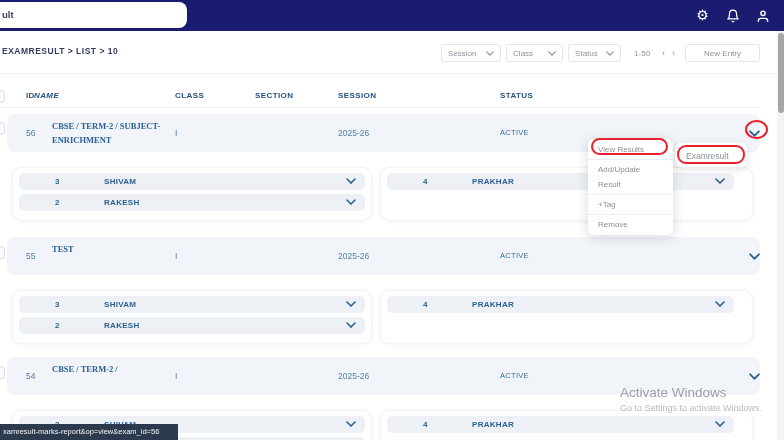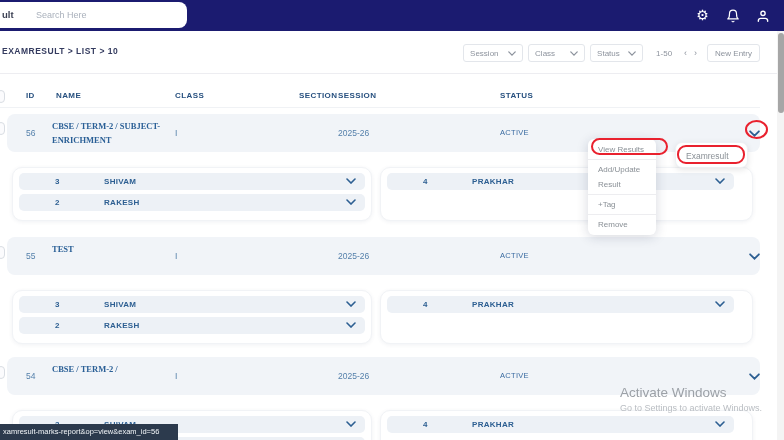--- a/index.html
+++ b/index.html
@@ -30,27 +30,27 @@
   .f-select {
     position:relative; height:18px; border:1px solid #e3e6eb; border-radius:3px; background:#fff;
     display:flex; align-items:center; justify-content:space-between; padding:0 6px; cursor:pointer;
   }
   .f-select .lbl { font-size:8px; color:#8d939d; }
   .w-session{ width:60px; } .w-class{ width:57px; } .w-status{ width:53px; }
   .range-lbl { font-size:8px; color:#8d939d; margin:0 6px 0 8px; }
   .pg-btn { font-size:9px; color:#8d939d; cursor:pointer; padding:0 1px; }
   .new-entry {
     height:18px; border:1px solid #e3e6eb; border-radius:3px; background:#fff;
-    font-size:8px; color:#8d939d; padding:0 7px; display:flex; align-items:center; cursor:pointer; margin-left:4px;
+    font-size:8px; color:#8d939d; padding:0 18px; display:flex; align-items:center; cursor:pointer; margin-left:4px;
   }
   
   .thead { position:absolute; left:0; top:86px; width:760px; height:22px; border-bottom:1px solid #f0f2f5; }
   .th { position:absolute; top:5px; font-size:8px; font-weight:bold; color:#27507f; letter-spacing:.4px; }
   
-  .c-id{ left:26px; } .c-name{ left:56px; } .c-class{ left:175px; } .c-section{ left:255px;margin-left:44px; }
+  .c-id{ left:26px; } .c-name{ left:34px;font-style:italic; } .c-class{ left:175px; } .c-section{ left:255px; }
   .c-session{ left:338px; } .c-tags{ left:417px;margin-top:48px; } .c-status{ left:500px; }
   
   .row-group { position:absolute; left:0; width:784px; }
   .band { position:absolute; left:7px; top:0; width:753px; height:38px; background:#f1f4f8; border-radius:8px; }
   .cell { position:absolute; font-size:8.5px; color:#5580ab; }
   .cell.id { left:26px; top:14px; }
   .cell.nm { left:52px; top:5px; width:125px; font-weight:bold; color:#2a5f96; line-height:14px;font-family:Liberation Serif, serif; }
   .cell.cl { left:175px; top:14px; }
   .cell.se { left:338px; top:14px; }
   .cell.st { left:500px; top:14px; font-size:7.5px; font-weight:normal; color:#3a6ba1; letter-spacing:.3px; }
@@ -60,21 +60,21 @@
   .card-r { left:380px; width:373px; height:54px; }
   .pill { position:relative; height:17px; margin:0 6px 4px 6px; background:#edf1f6; border-radius:5px; }
   .card-r .pill { width:347px; }
   .pill .num { position:absolute; left:36px; top:4px; font-size:8px; font-weight:bold; color:#2d5f92; }
   .pill .pname { position:absolute; left:85px; top:4px; font-size:8px; font-weight:bold; color:#2d5f92; letter-spacing:.3px; }
   .pill .p-chev { position:absolute; right:9px; top:5px; cursor:pointer; }
   
   .sliver { position:absolute; left:-3px; width:8px; height:13px; background:#fbfbfd; border:1px solid #d9dde3; border-radius:4px; }
   
   .ctx-menu {
-    position:absolute; left:588px; top:139px; width:68px; background:#ffffff; border-radius:6px;
+    position:absolute; left:588px; top:139px; width:85px; background:#ffffff; border-radius:6px;
     box-shadow:0 2px 12px rgba(30,40,70,.18); padding:3px 0; z-index:50;
   }
   .ctx-item { position:relative; height:15px; line-height:15px; padding-left:10px; font-size:8px; color:#8a9096; cursor:pointer; }
   .ctx-sep { border-top:1px solid #ededf0; margin:2px 0; }
   .ann-rect-menu {
     position:absolute; left:3px; top:-1px; width:77px; height:17px;
     border:2px solid #e9212e; border-radius:9px; pointer-events:none; z-index:55;
   }
   
   .badge {
@@ -105,21 +105,20 @@
   svg { display:block; }
 </style>
 </head>
 <body>
 
 <div class="screen">
 
   <div class="navbar">
     <div class="search-box">
       <span class="brand-frag">ult</span>
-      <input class="search-input" type="text" placeholder="Search Here" style="">
     </div>
     <div class="nav-icons">
       <span class="nav-ic">
         <span class="gear-glyph">⚙</span>
       </span>
       <span class="nav-ic">
         <svg width="14" height="14" viewBox="0 0 24 24" fill="none" stroke="#ffffff" stroke-width="2" stroke-linecap="round" stroke-linejoin="round">
           <path d="M18 8a6 6 0 0 0-12 0c0 7-3 9-3 9h18s-3-2-3-9"></path>
             <path d="M13.7 21a2 2 0 0 1-3.4 0"></path>
         </svg>

